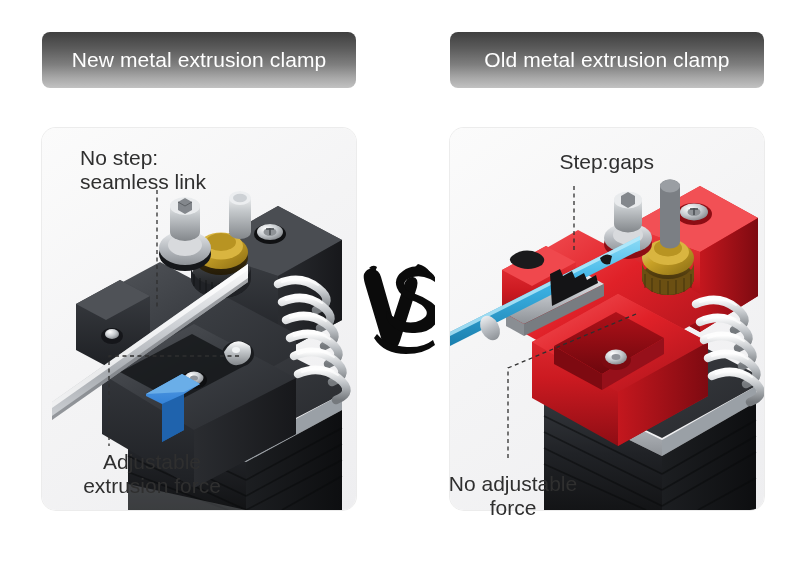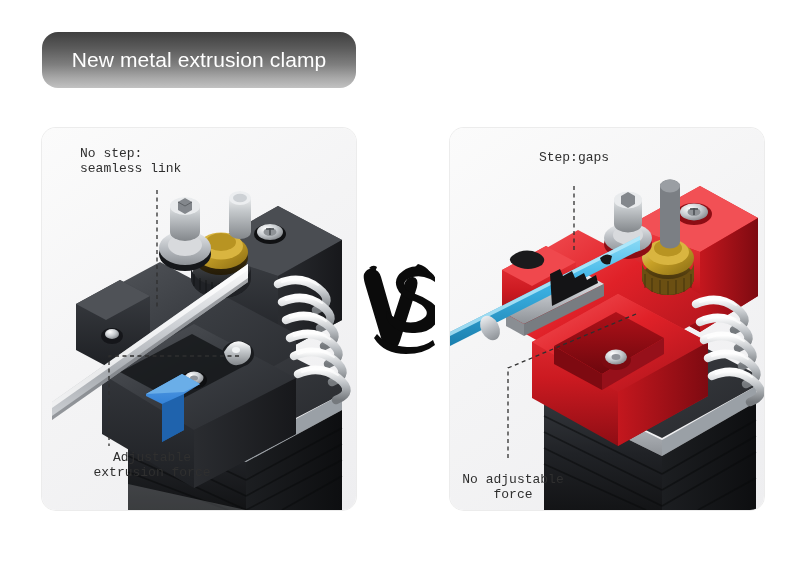--- a/index.html
+++ b/index.html
@@ -19,21 +19,21 @@
   .stage {
     position: absolute;
     inset: 0;
   }
 
   
   .banner {
     position: absolute;
     top: 32px;
     height: 56px;
-    border-radius: 16px;
+    border-radius: 8px;
     background: linear-gradient(to bottom, #3f3f3f 0%, #5a5a5a 28%, #7e7e7e 58%, #a8a8a8 82%, #c2c2c2 100%);
     display: flex;
     align-items: center;
     justify-content: center;
     box-sizing: border-box;
   }
   .banner-left  { left: 42px;  width: 314px; }
   .banner-right { left: 450px; width: 314px; }
   .banner-text {
     color: #ffffff;
@@ -70,23 +70,23 @@
     top: 0;
     width: 314px;
     height: 382px;
     display: block;
   }
 
   
   .callout {
     position: absolute;
     color: #2f2f2f;
-    font-size: 13px;
+    font-size: 21px;
     line-height: 1.16;
-    font-family: Liberation Mono, monospace;
+    font-family: Liberation Sans, sans-serif;
     white-space: pre;
     z-index: 6;
   }
   .callout.center { text-align: center; }
   .callout.left   { text-align: left; }
 
   
   .vs-wrap {
     position: absolute;
     left: 363px;
@@ -99,20 +99,23 @@
 </style>
 </head>
 <body>
 
 <div class="stage">
 
   <div class="banner banner-left">
     <span class="banner-text">New metal extrusion clamp</span>
   </div>
 
+  <div class="banner banner-right">
+    <span class="banner-text">Old metal extrusion clamp</span>
+  </div>
 
   <div class="panel panel-left">
     <div class="panel-clip">
 
       <svg class="art" viewBox="0 0 314 382">
         <defs>
           <linearGradient id="lBlkTop" x1="0" y1="0" x2="1" y2="1">
             <stop offset="0" stop-color="#55585d"></stop>
             <stop offset="0.45" stop-color="#3a3d42"></stop>
             <stop offset="1" stop-color="#27292d"></stop>
@@ -514,21 +517,21 @@
           <path d="M266 246 q20 -8 36 3"></path>
         </g>
 
         <g stroke="#2f2f2f" stroke-width="1.3" fill="none" stroke-dasharray="4 3.5">
           <path d="M124 58 L124 124"></path>
           <path d="M186 186 L58 240 L58 330"></path>
         </g>
       </svg>
     </div>
 
-    <div class="callout center" style="left: 44px; top: 22px; width: 160px;">Step:gaps</div>
+    <div class="callout center" style="left: 44px; top: 22px; width: 160px; text-align: right;">Step:gaps</div>
 
     <div class="callout center" style="left: -12px; top: 344px; width: 150px;">No adjustable
 force</div>
   </div>
 
   <div class="vs-wrap">
     <svg width="72" height="92" viewBox="0 0 72 92">
       <title>VS</title>
       <g fill="#0b0b0b">
 

